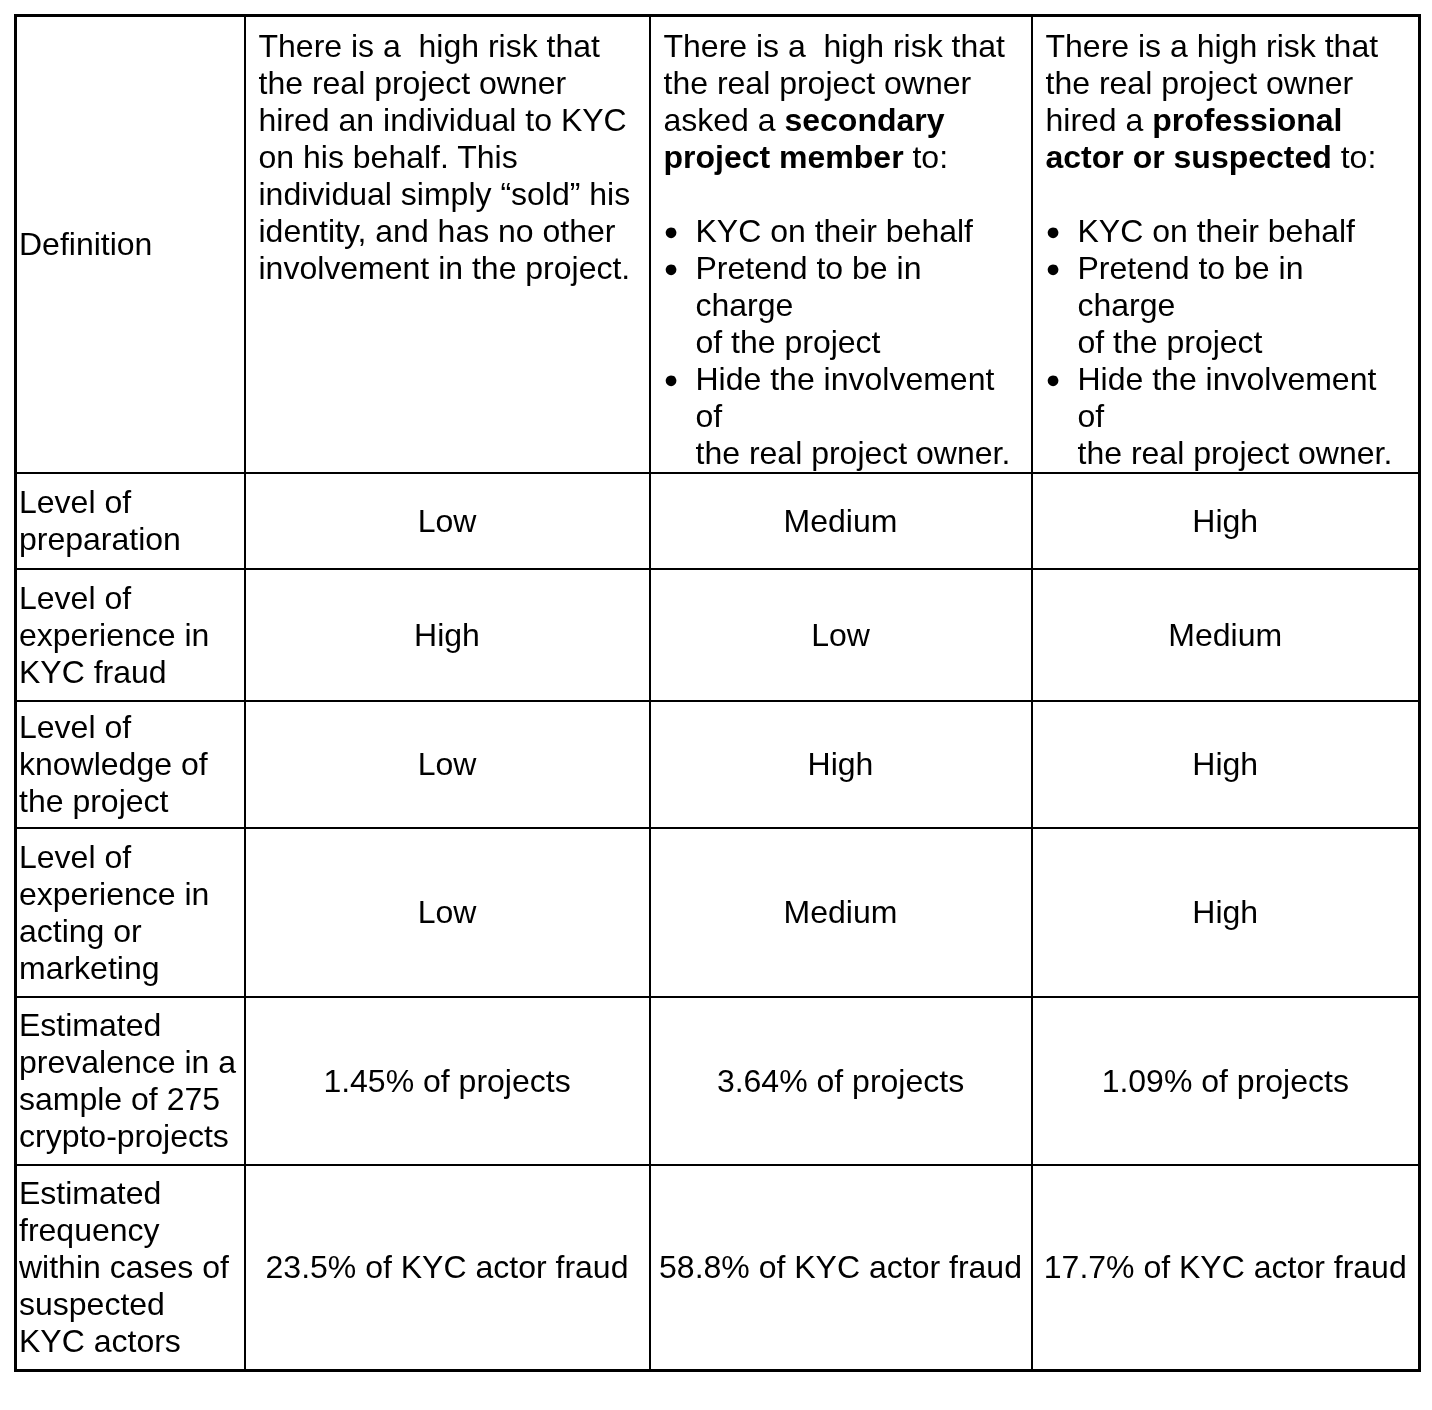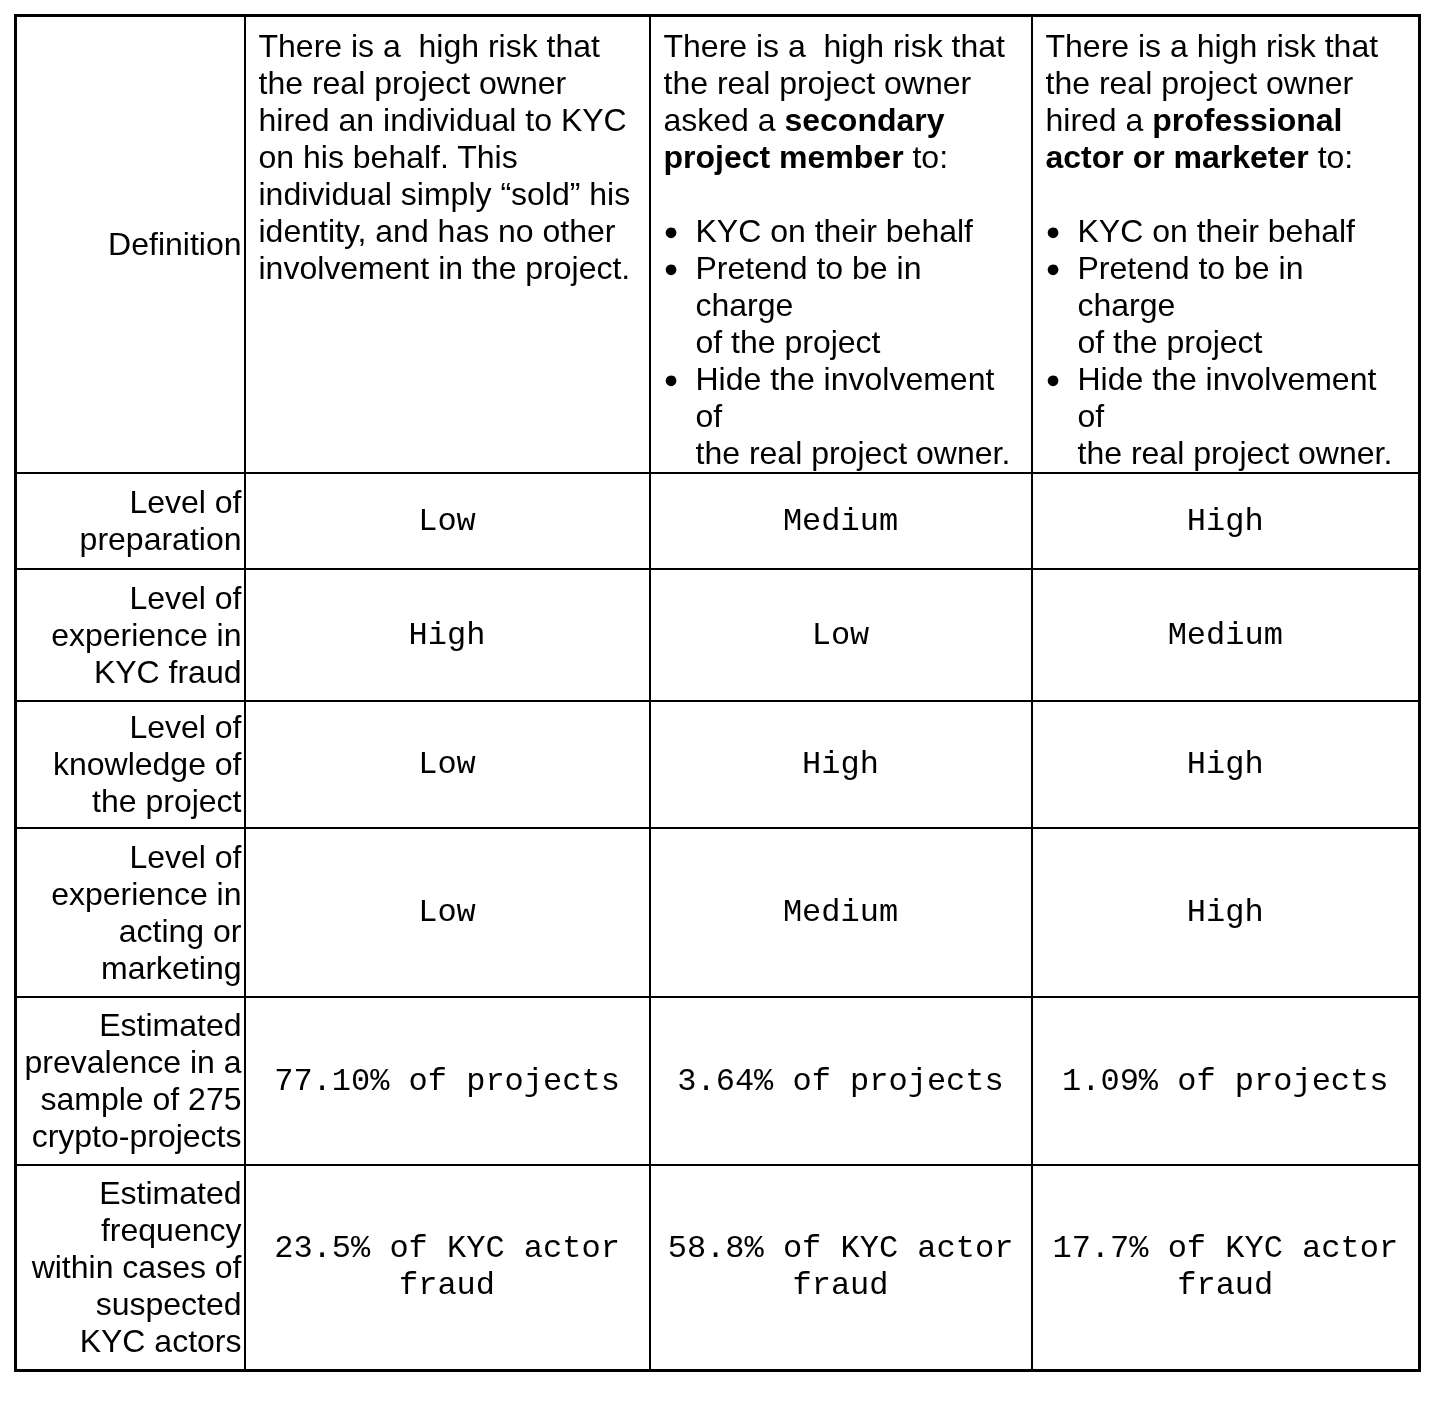--- a/index.html
+++ b/index.html
@@ -25,29 +25,28 @@
     overflow:hidden;
   }
   th{
     background:#ededed;
     font-weight:normal;
     text-align:center;
     vertical-align:middle;
     padding:4px 2px;
   }
   td.label{
-    text-align:right;
+    text-align:left;
     vertical-align:middle;
     padding:4px 2px;
   }
   td.val{
     text-align:center;
     vertical-align:middle;
     padding:4px 6px;
-    font-family:Liberation Mono, monospace;
   }
   td.def{
     vertical-align:top;
     text-align:left;
     padding:11px 18px 0 13px;
   }
   .pre{white-space:pre-wrap;}
   .def b{font-weight:bold;text-align:center;}
   .bullets{margin-top:37px;}
   .bullet{position:relative;padding-left:32px;}
@@ -103,21 +102,21 @@
           <div class="bullet pre">Pretend to be in charge
 of the project</div>
           <div class="bullet pre">Hide the involvement of
 the real project owner.</div>
         </div>
       </td>
       <td class="def">
         <div class="def-text"><span class="pre">There is a high risk that
 the real project owner
 hired a </span><b class="pre">professional
-actor or marketer</b><span class="pre"> to:</span></div>
+actor or suspected</b><span class="pre"> to:</span></div>
         <div class="bullets">
           <div class="bullet pre">KYC on their behalf</div>
           <div class="bullet pre">Pretend to be in charge
 of the project</div>
           <div class="bullet pre">Hide the involvement of
 the real project owner.</div>
         </div>
       </td>
     </tr>
 
@@ -155,21 +154,21 @@
       <td class="val">Low</td>
       <td class="val">Medium</td>
       <td class="val">High</td>
     </tr>
 
     <tr class="r-prev">
       <td class="label pre">Estimated
 prevalence in a
 sample of 275
 crypto-projects</td>
-      <td class="val">77.10% of projects</td>
+      <td class="val">1.45% of projects</td>
       <td class="val">3.64% of projects</td>
       <td class="val">1.09% of projects</td>
     </tr>
 
     <tr class="r-freq">
       <td class="label pre">Estimated
 frequency
 within cases of
 suspected
 KYC actors</td>

